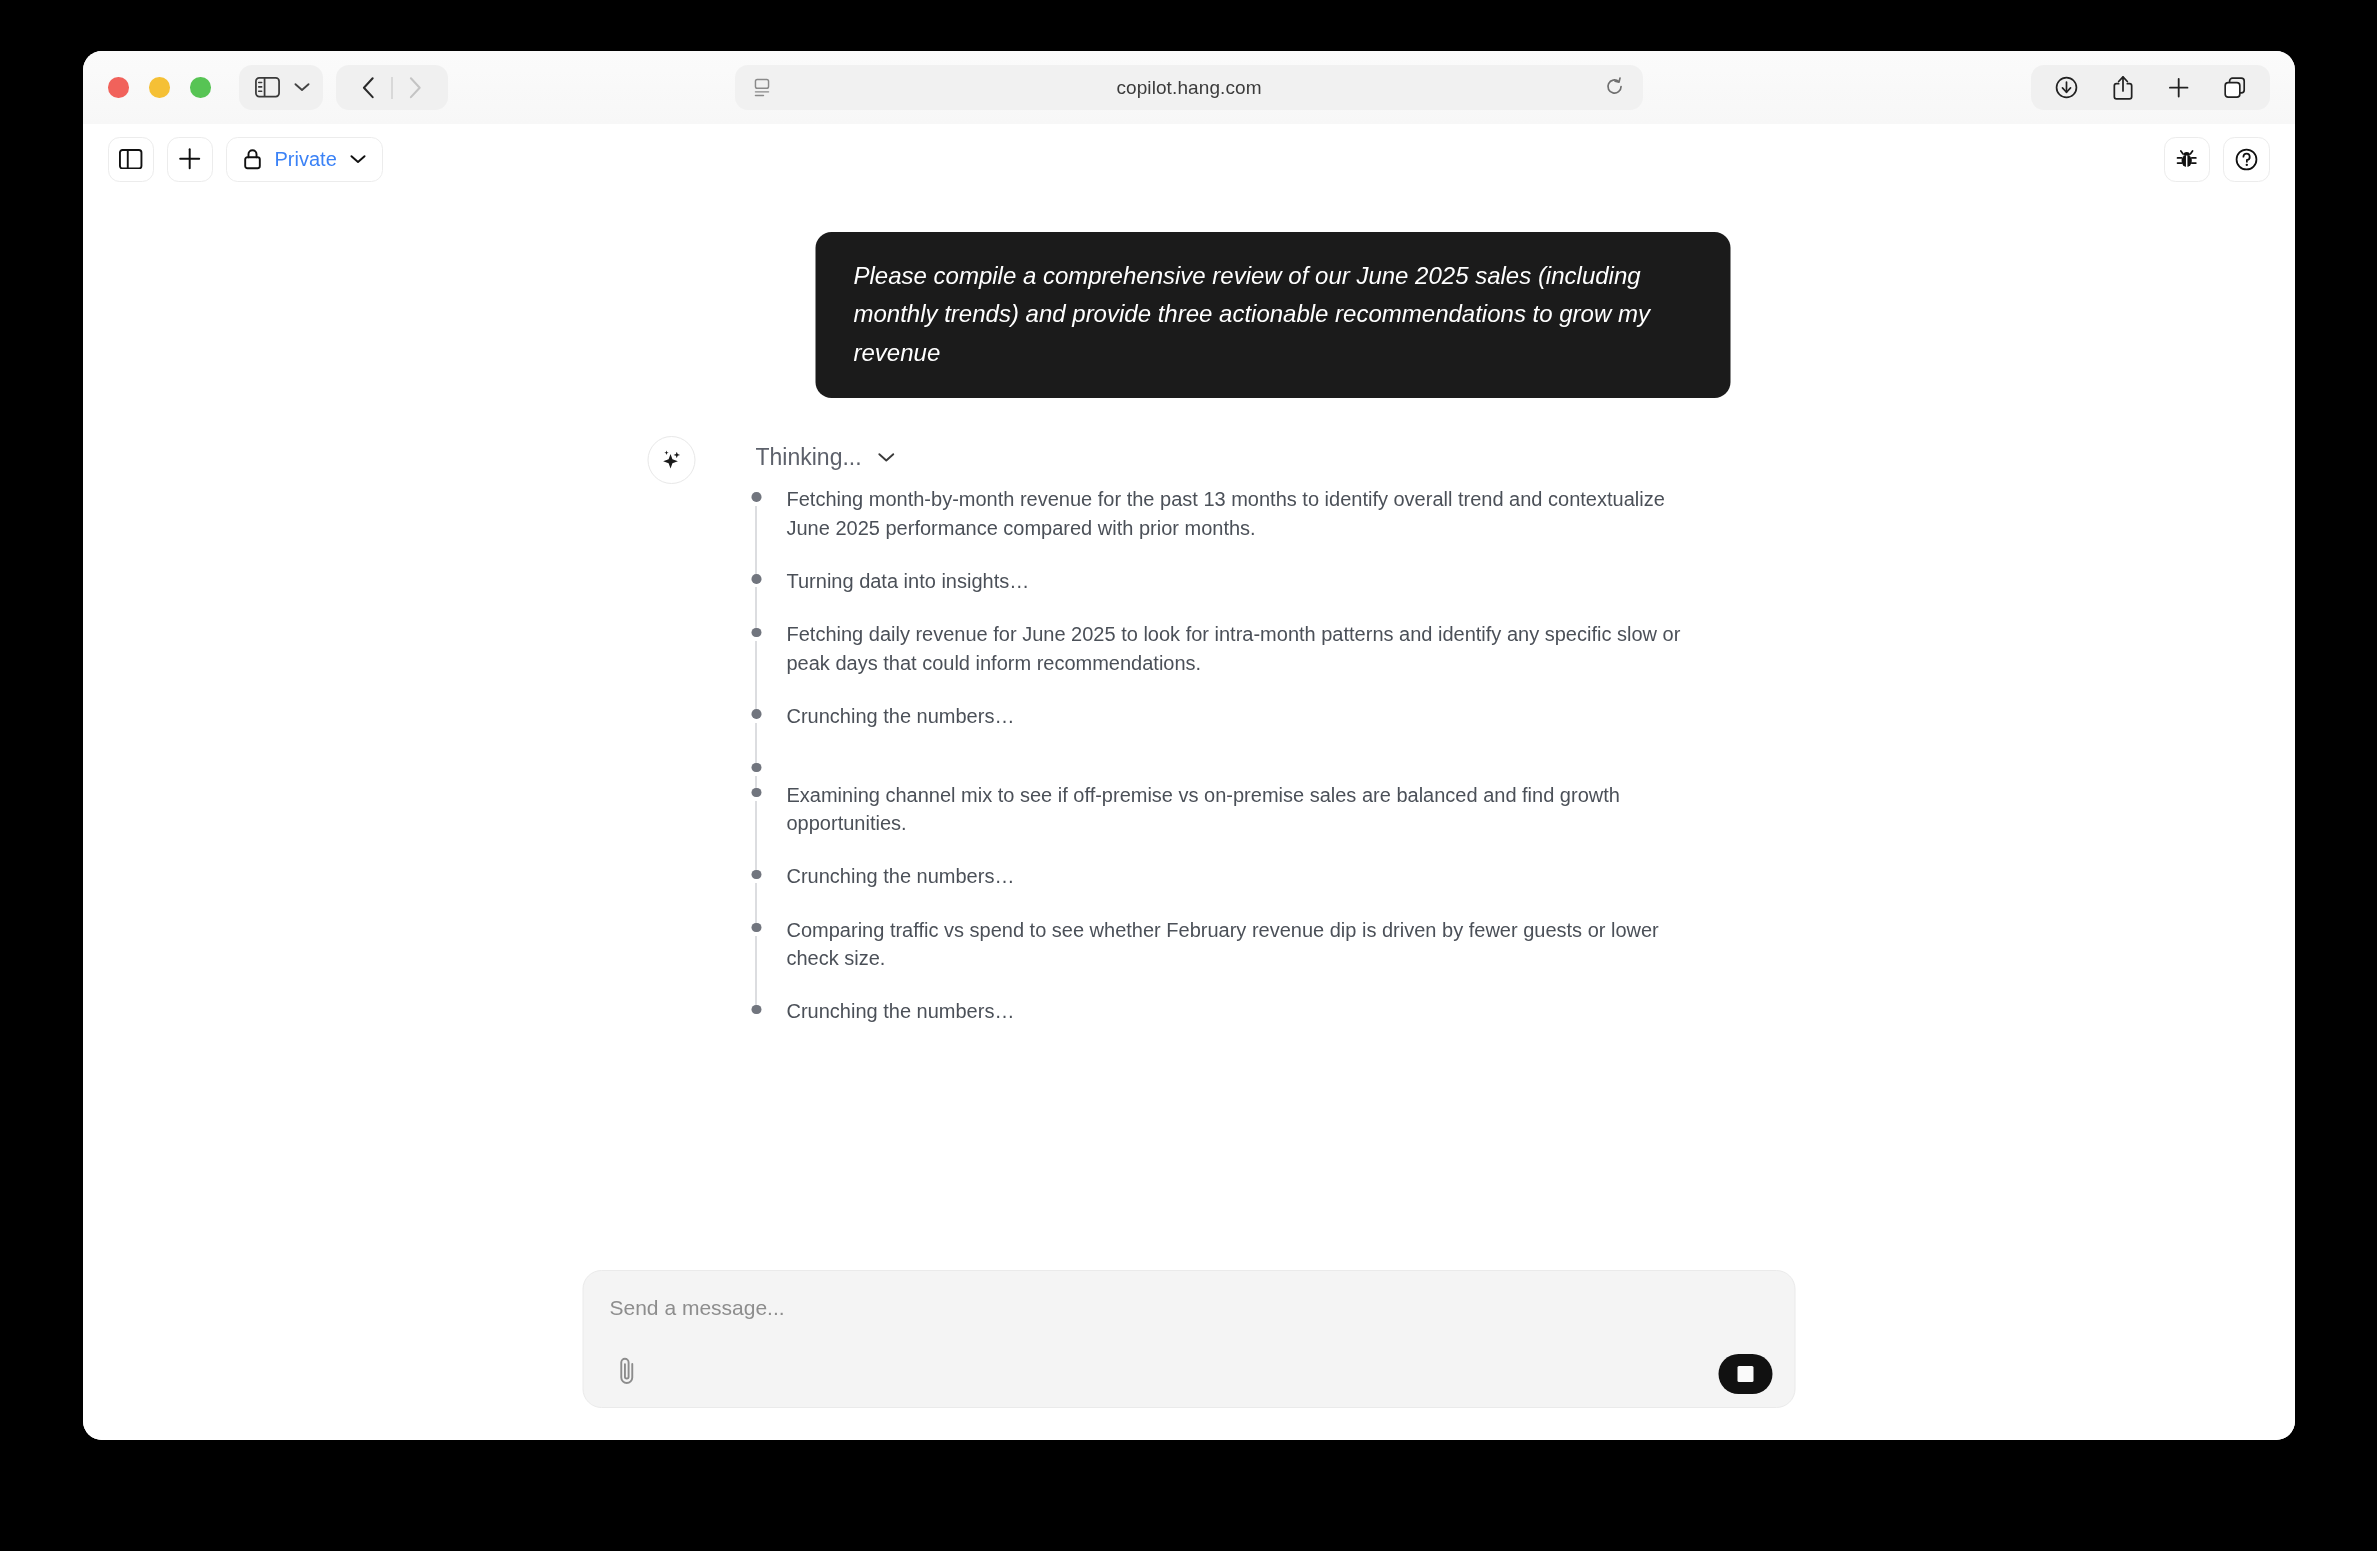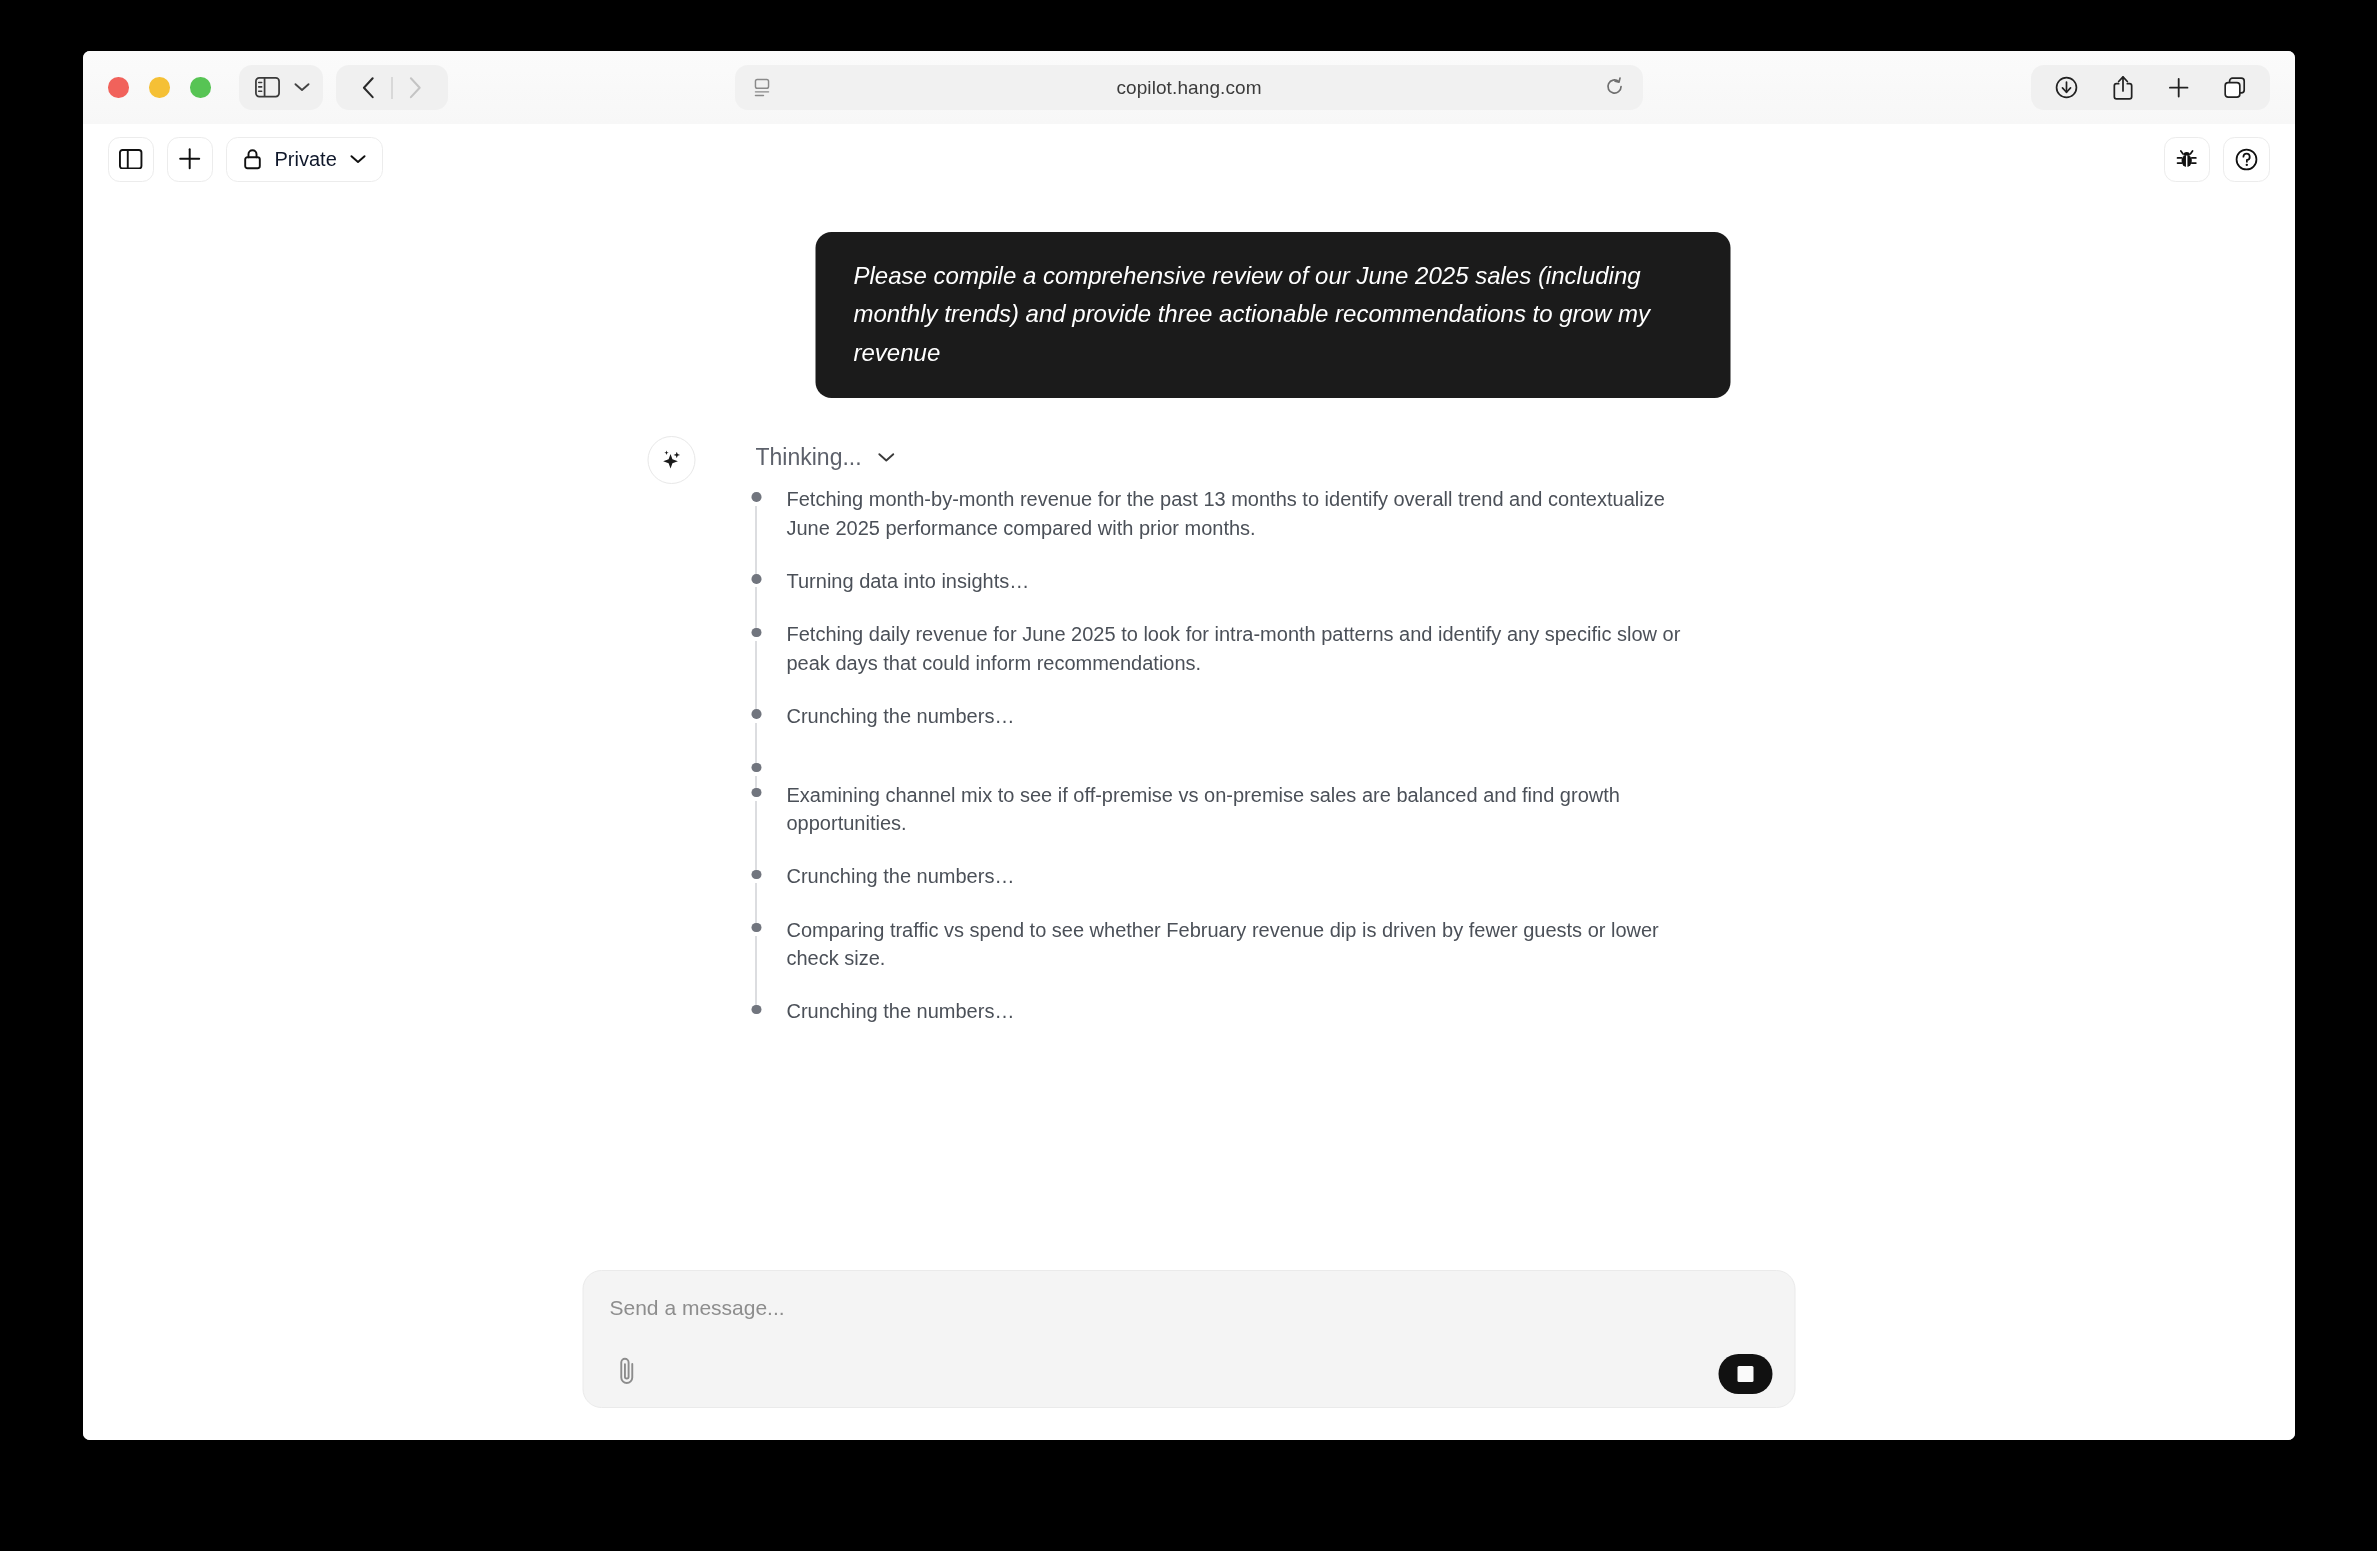--- a/index.html
+++ b/index.html
@@ -9,21 +9,21 @@
     font-family: "Liberation Sans", sans-serif;
     overflow: hidden;
   }
 
   
   .window {
     position: absolute;
     left: 83px; top: 51px;
     width: 2212px; height: 1389px;
     background: #ffffff;
-    border-radius: 7px;
+    border-radius: 19px;
     overflow: hidden;
     display: flex;
     flex-direction: column;
   }
 
   
   .chrome {
     height: 73px;
     background: linear-gradient(#fbfbfb, #f7f7f7);
     display: flex;
@@ -101,21 +101,21 @@
     background: #ffffff;
     display: flex;
     align-items: center;
     justify-content: center;
     gap: 11.7px;
     padding: 0 10.2px;
     margin-right: 13px;
     cursor: pointer;
   }
   .tbtn.private { padding: 0 16px; gap: 13px; }
-  .tbtn.private .lbl { font-size: 20px; color: #0f172a; }
+  .tbtn.private .lbl { font-size: 20px; color: #3b82f6; }
   .toolbar-right { margin-left: auto; display: flex; }
   .toolbar-right .tbtn { margin-right: 0; margin-left: 13px; }
 
   
   .convo {
     flex: 1 1 auto;
     position: relative;
     background: #ffffff;
     overflow: hidden;
   }

